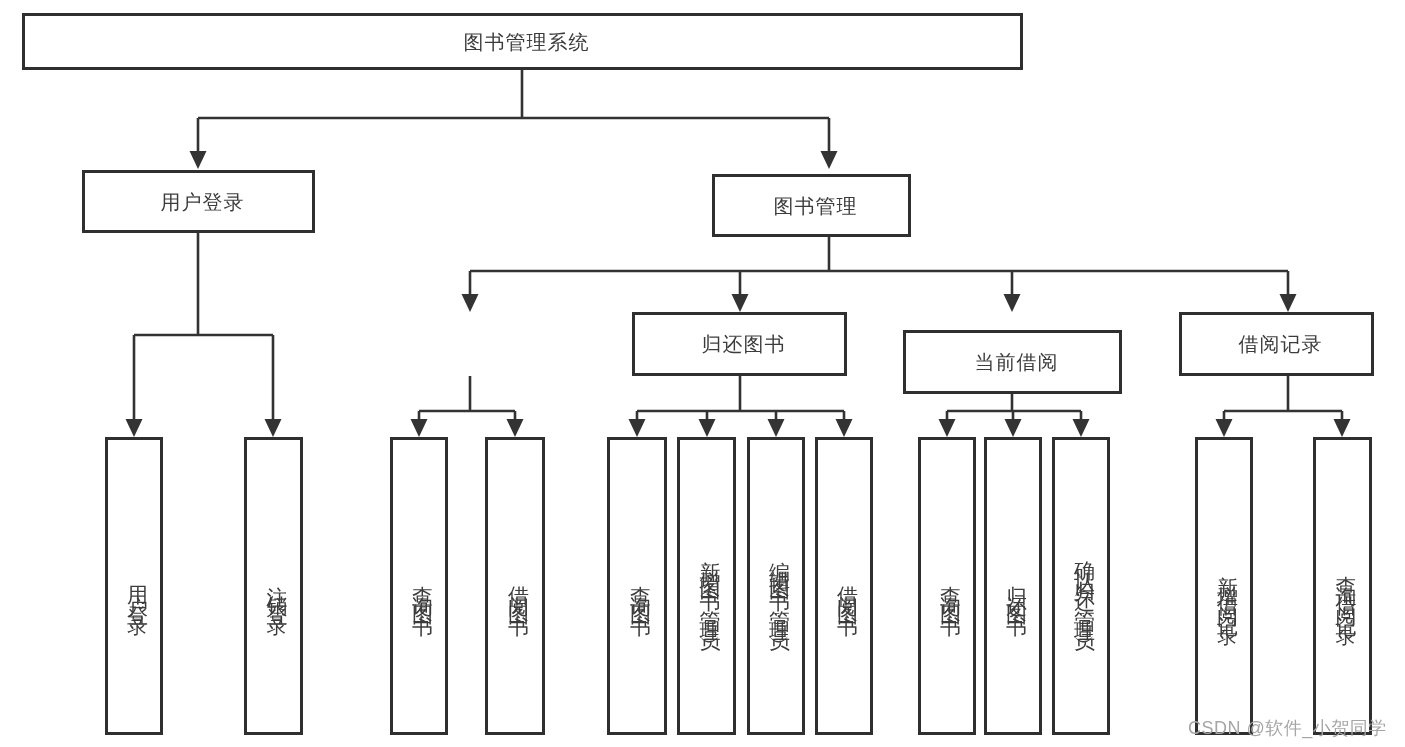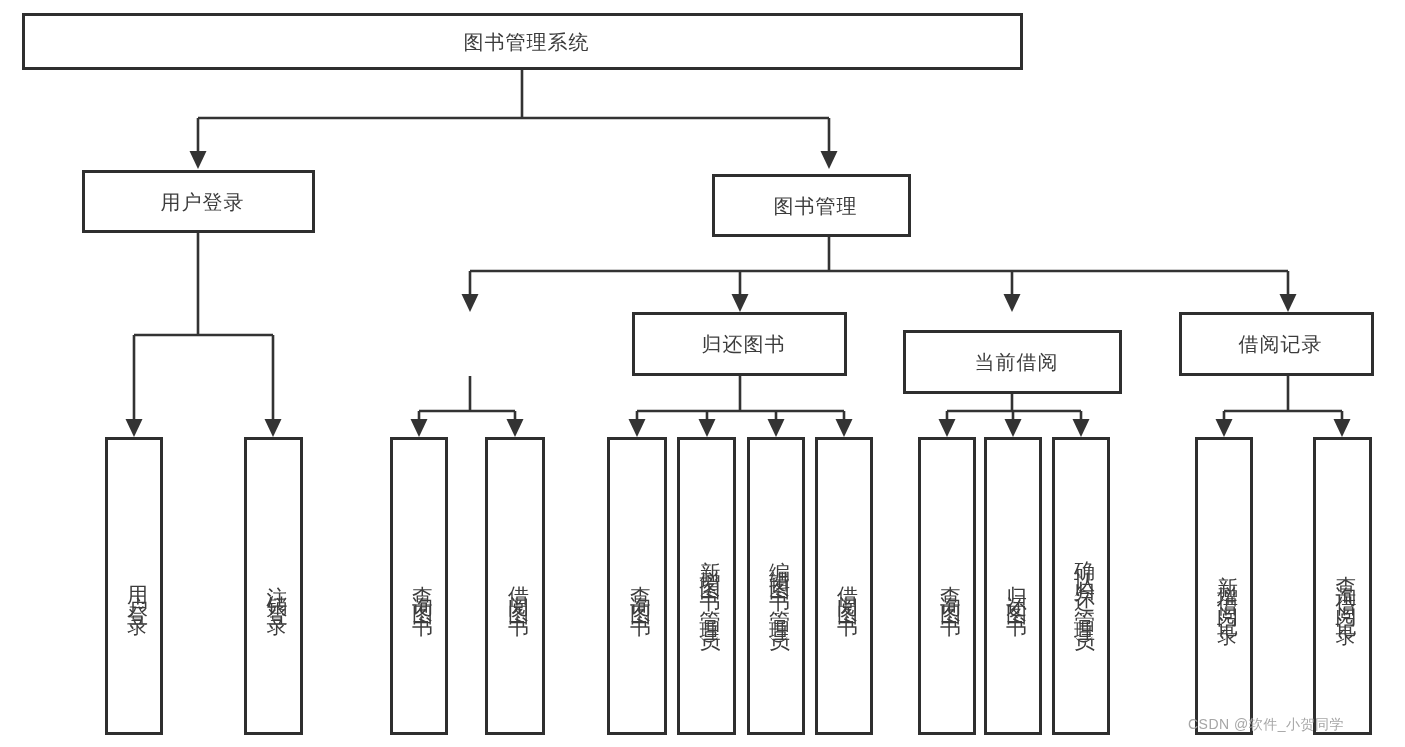--- a/index.html
+++ b/index.html
@@ -34,21 +34,21 @@
     writing-mode:vertical-rl;
     text-orientation:mixed;
     font-size:21px;
     letter-spacing:10px;
     line-height:1;
     padding-top:6px;
   }
   .watermark{
     position:absolute;left:1188px;top:716px;
     z-index:3;
-    font-size:14px;
+    font-size:18px;
     color:var(--watermark);
     white-space:nowrap;
     letter-spacing:0.5px;
   }
 </style>
 </head>
 <body>
 
 <div class="stage">
 

